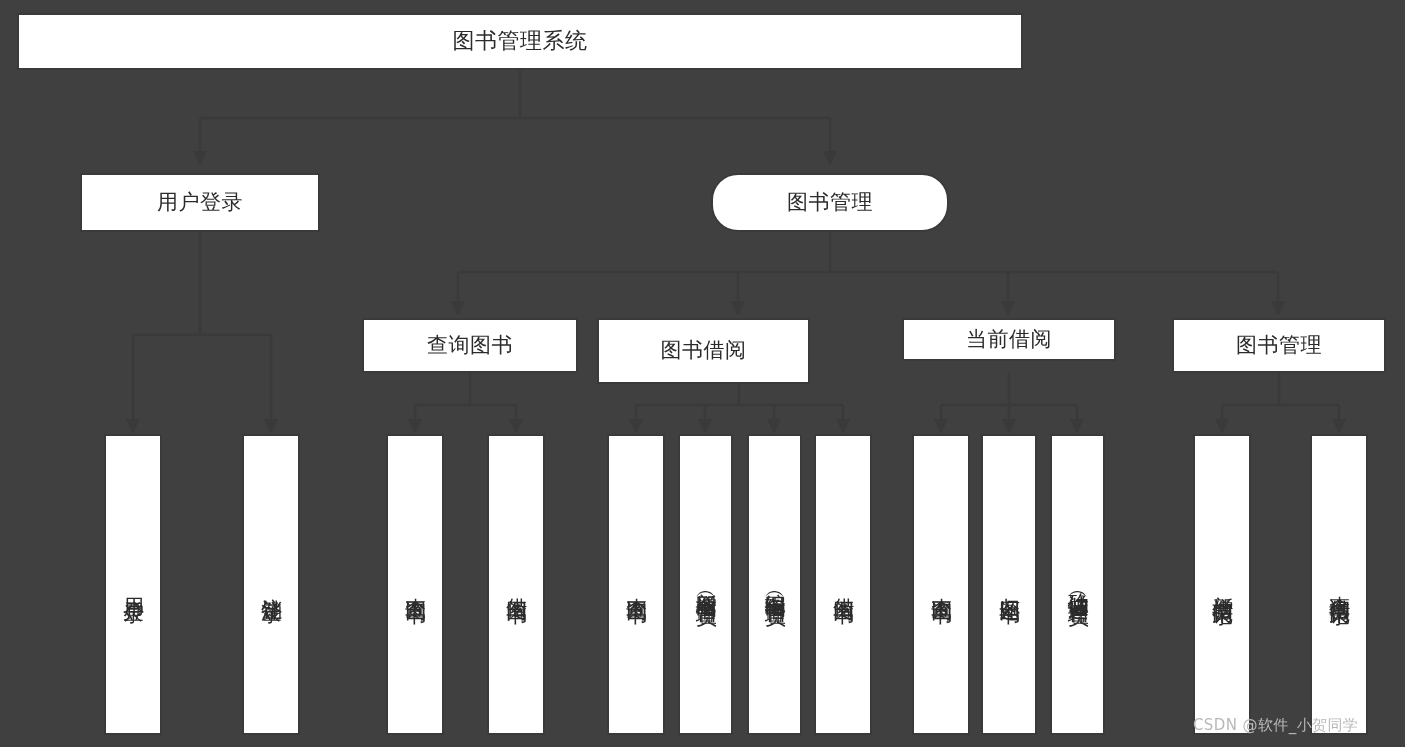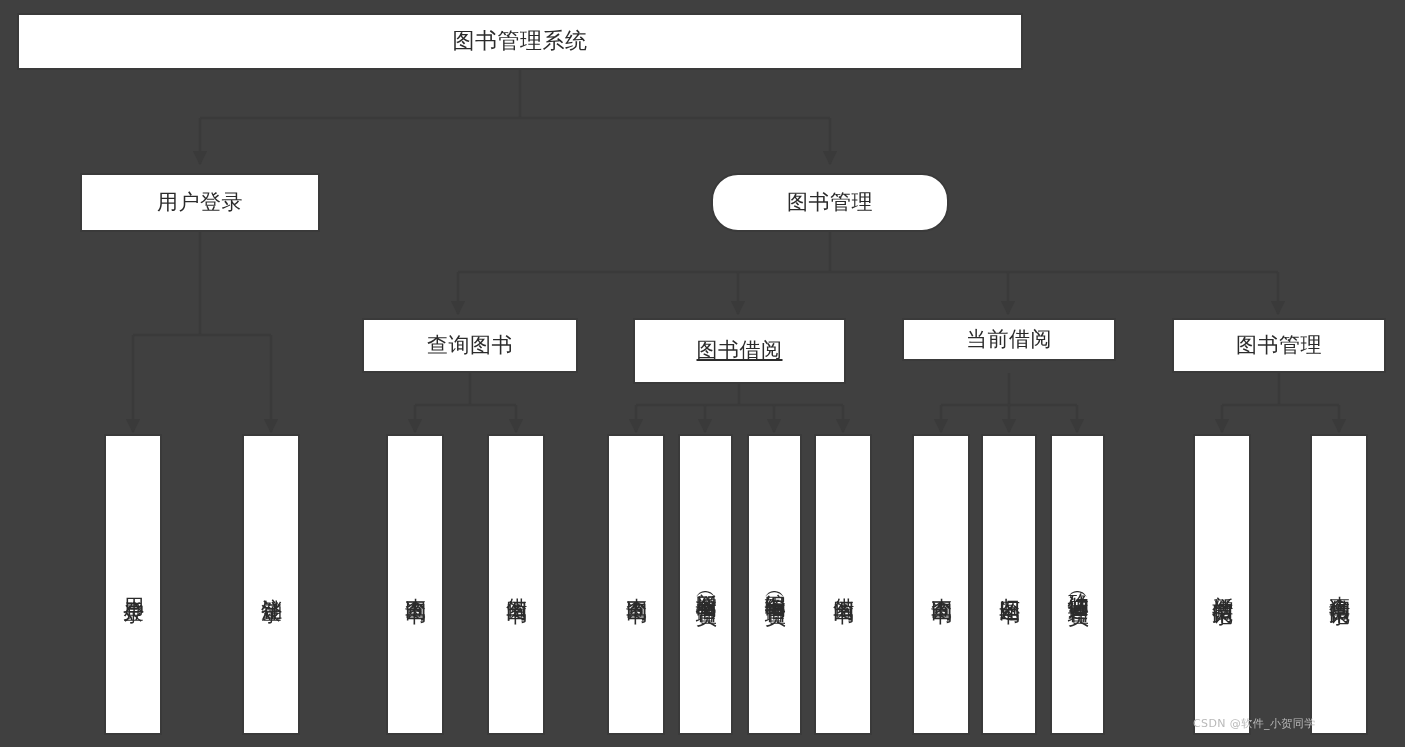--- a/index.html
+++ b/index.html
@@ -52,21 +52,21 @@
   .node.vertical .node-label {
     writing-mode: vertical-rl;
     text-orientation: upright;
     font-size: 21px;
     letter-spacing: 2px;
   }
   .node.root .node-label { font-size: 22px; }
   .watermark {
     position: absolute;
     color: #b9b9b9;
-    font-size: 11px;
+    font-size: 15px;
     letter-spacing: 0.4px;
     white-space: nowrap;
     user-select: none;
   }
 </style>
 </head>
 <body>
 
 <div id="diagram-root">
 
@@ -129,21 +129,21 @@
   </div>
 
   <div class="node horizontal" style="left:711px; top:173px; width:238px; height:59px;border-radius:27px;">
     <span class="node-label">图书管理</span>
   </div>
 
   <div class="node horizontal" style="left:362px; top:318px; width:216px; height:55px;">
     <span class="node-label">查询图书</span>
   </div>
 
-  <div class="node horizontal" style="left:633px; top:318px; width:213px; height:66px;text-decoration:underline;">
+  <div class="node horizontal" style="left:597px; top:318px; width:213px; height:66px;">
     <span class="node-label">图书借阅</span>
   </div>
 
   <div class="node horizontal" style="left:902px; top:318px; width:214px; height:43px;">
     <span class="node-label">当前借阅</span>
   </div>
 
   <div class="node horizontal" style="left:1172px; top:318px; width:214px; height:55px;">
     <span class="node-label">图书管理</span>
   </div>

